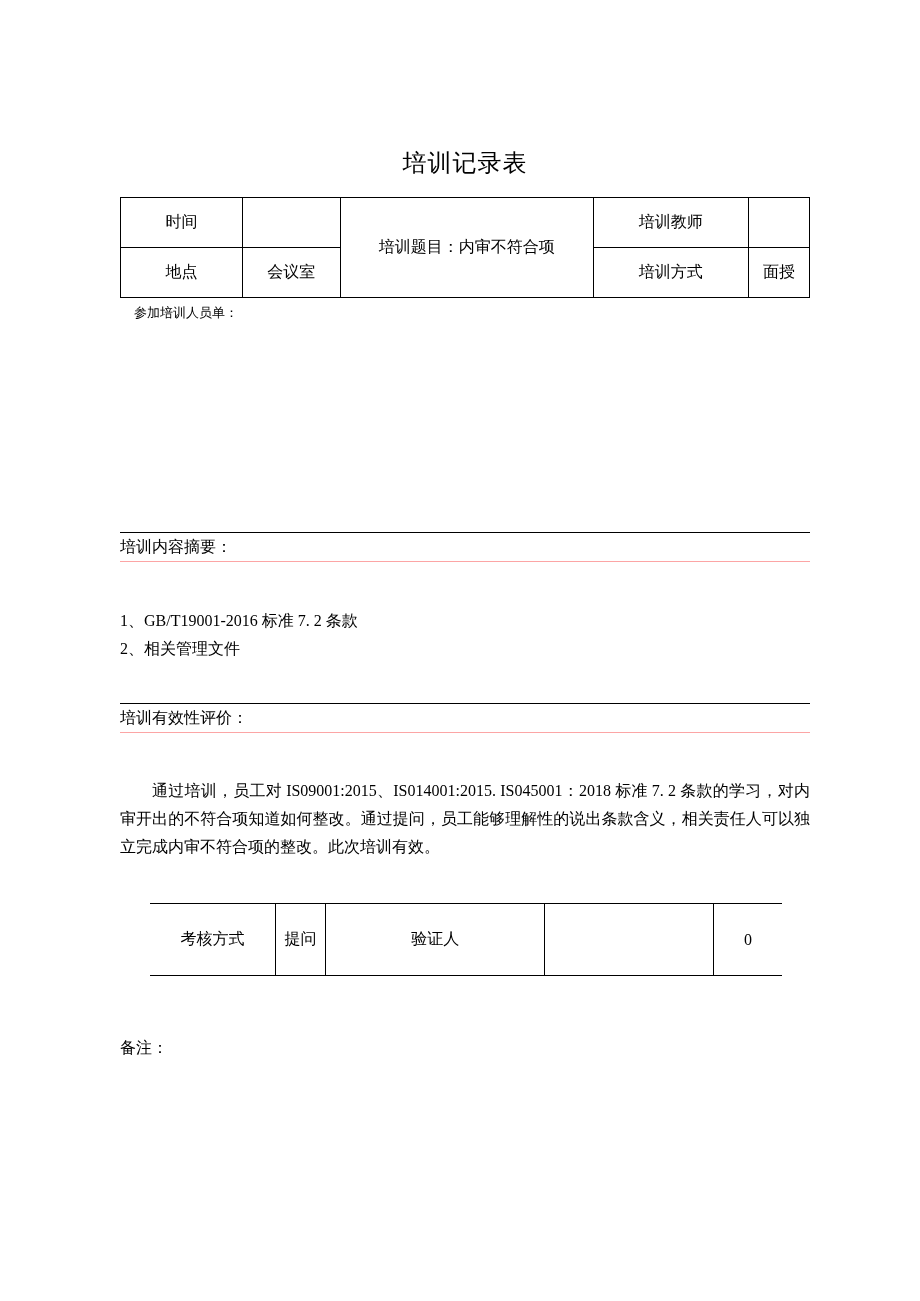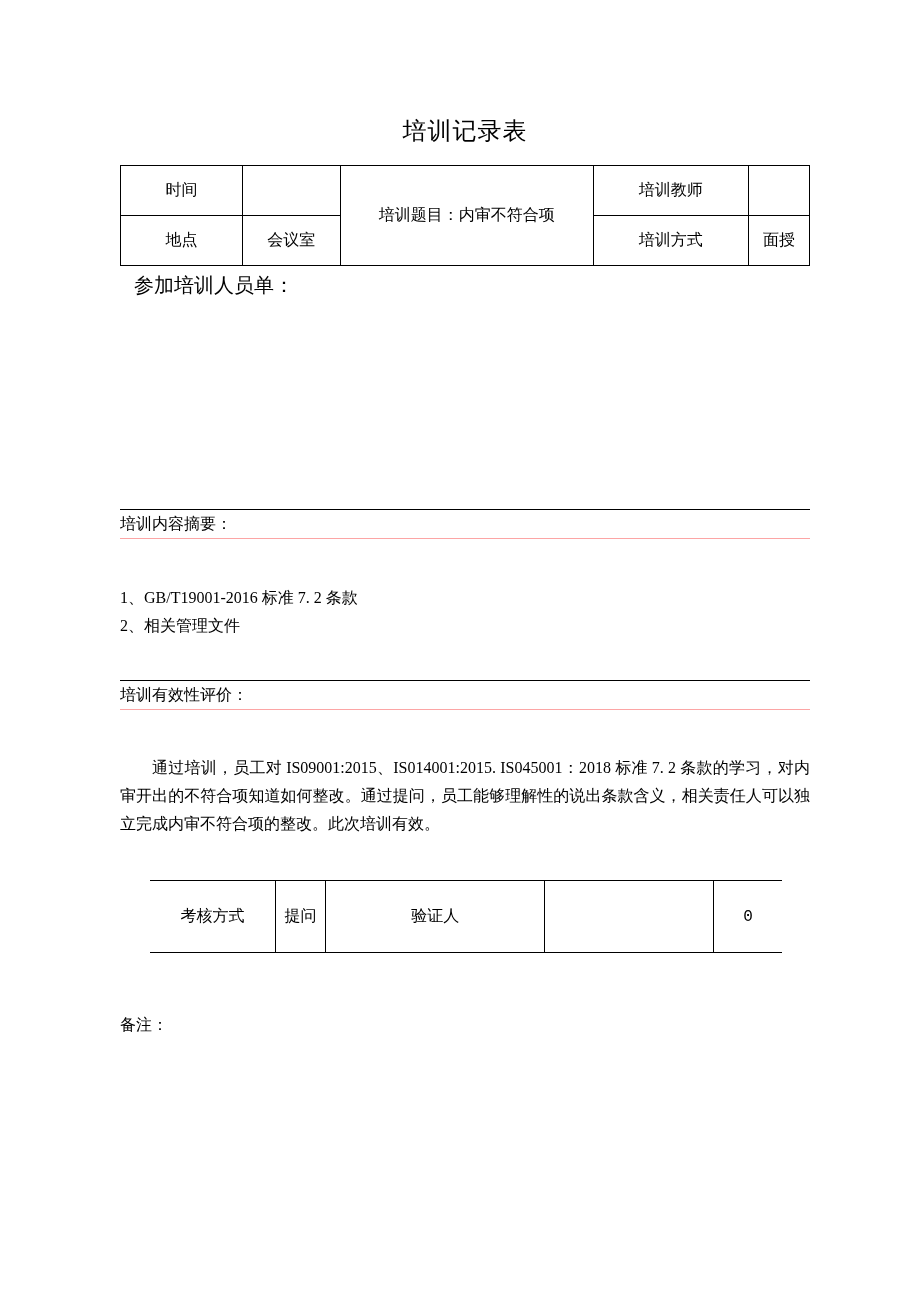--- a/index.html
+++ b/index.html
@@ -15,20 +15,21 @@
       width: 920px;
       height: 1301px;
       padding: 115px 110px 0 120px;
     }
     .title {
       text-align: center;
       font-size: 24px;
       font-weight: normal;
       margin-bottom: 18px;
       letter-spacing: 1px;
+      margin-top: 32px;
     }
     .top-table {
       width: 100%;
       border-collapse: collapse;
       margin-bottom: 0;
     }
     .top-table td {
       border: 1px solid #000;
       text-align: center;
       vertical-align: middle;
@@ -36,21 +37,21 @@
       font-size: 16px;
     }
     .col-time-label { width: 110px; }
     .col-time-val { width: 88px; }
     .col-topic { width: 228px; }
     .col-teacher { width: 140px; }
     .col-teacher-val { width: 55px; }
     
     .attendee-label {
       padding: 6px 0 0 14px;
-      font-size: 20px;
+      font-size: 13px;
       font-family: Liberation Mono, monospace;
     }
     .spacer1 {
       height: 210px;
     }
     .section-header {
       border-top: 1px solid #000;
       border-bottom: 1px solid #fca5a5;
       padding: 3px 0 3px 0;
       font-size: 16px;
@@ -86,21 +87,20 @@
     }
     .assess-table td {
       border-top: 1px solid #000;
       border-bottom: 1px solid #000;
       border-left: 1px solid #000;
       border-right: 1px solid #000;
       text-align: center;
       vertical-align: middle;
       height: 72px;
       font-size: 16px;
-      font-family: Liberation Mono, monospace;
     }
     .assess-table td:first-child {
       border-left: none;
     }
     .assess-table td:last-child {
       border-right: none;
     }
     .ac1 { width: 110px; }
     .ac2 { width: 44px; }
     .ac3 { width: 192px; }

